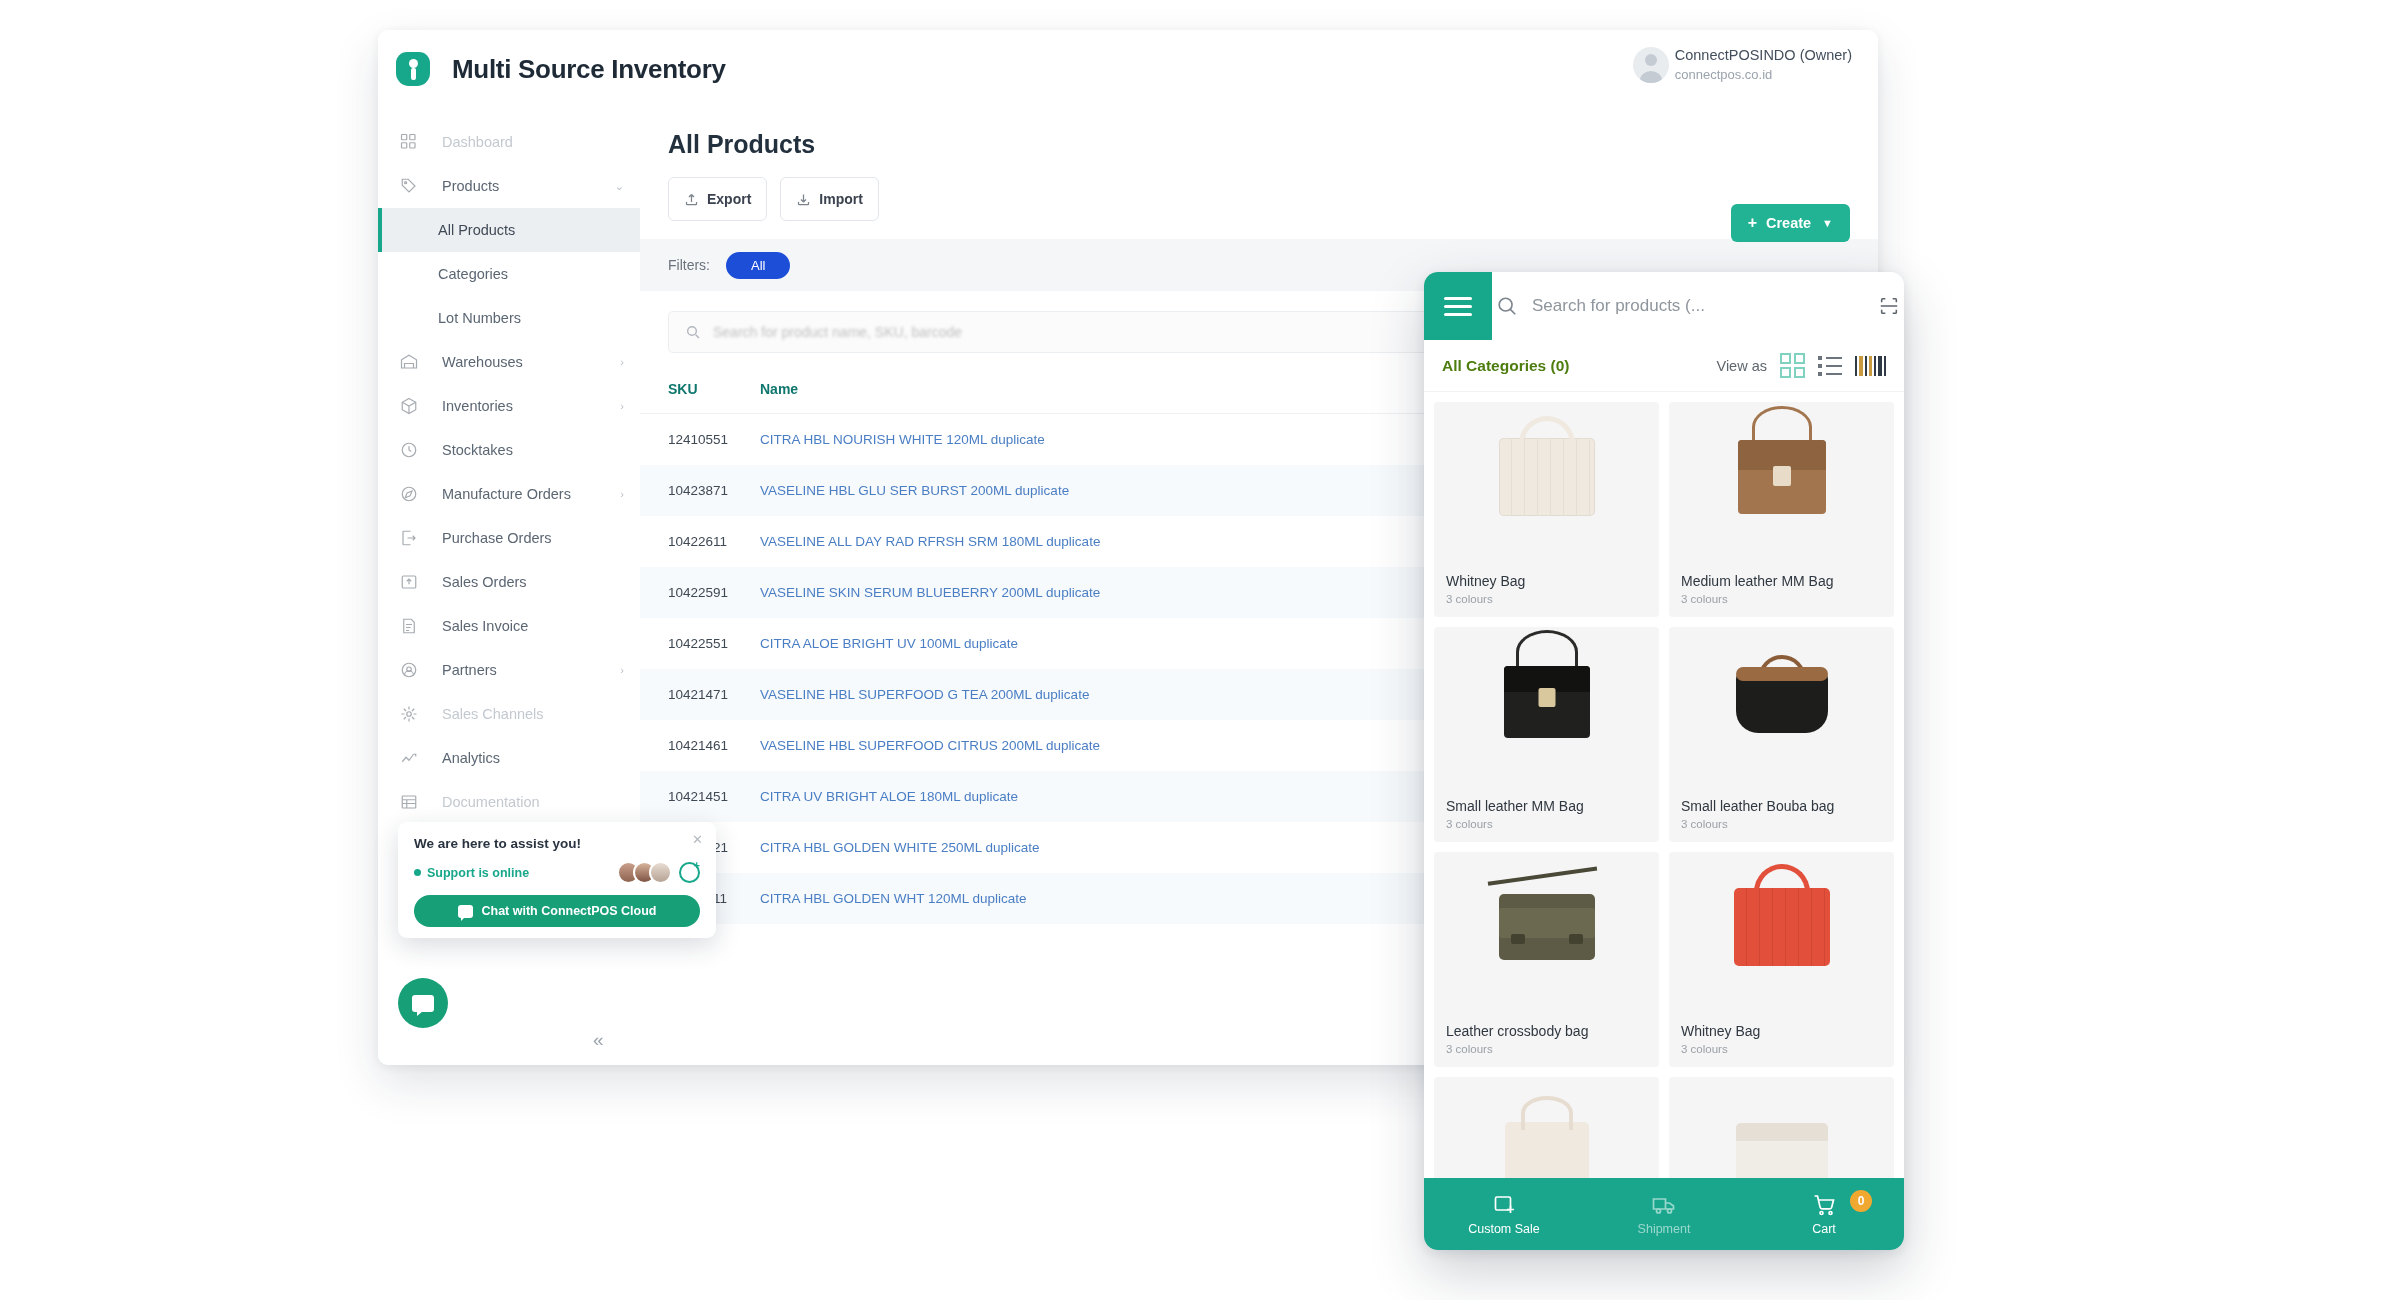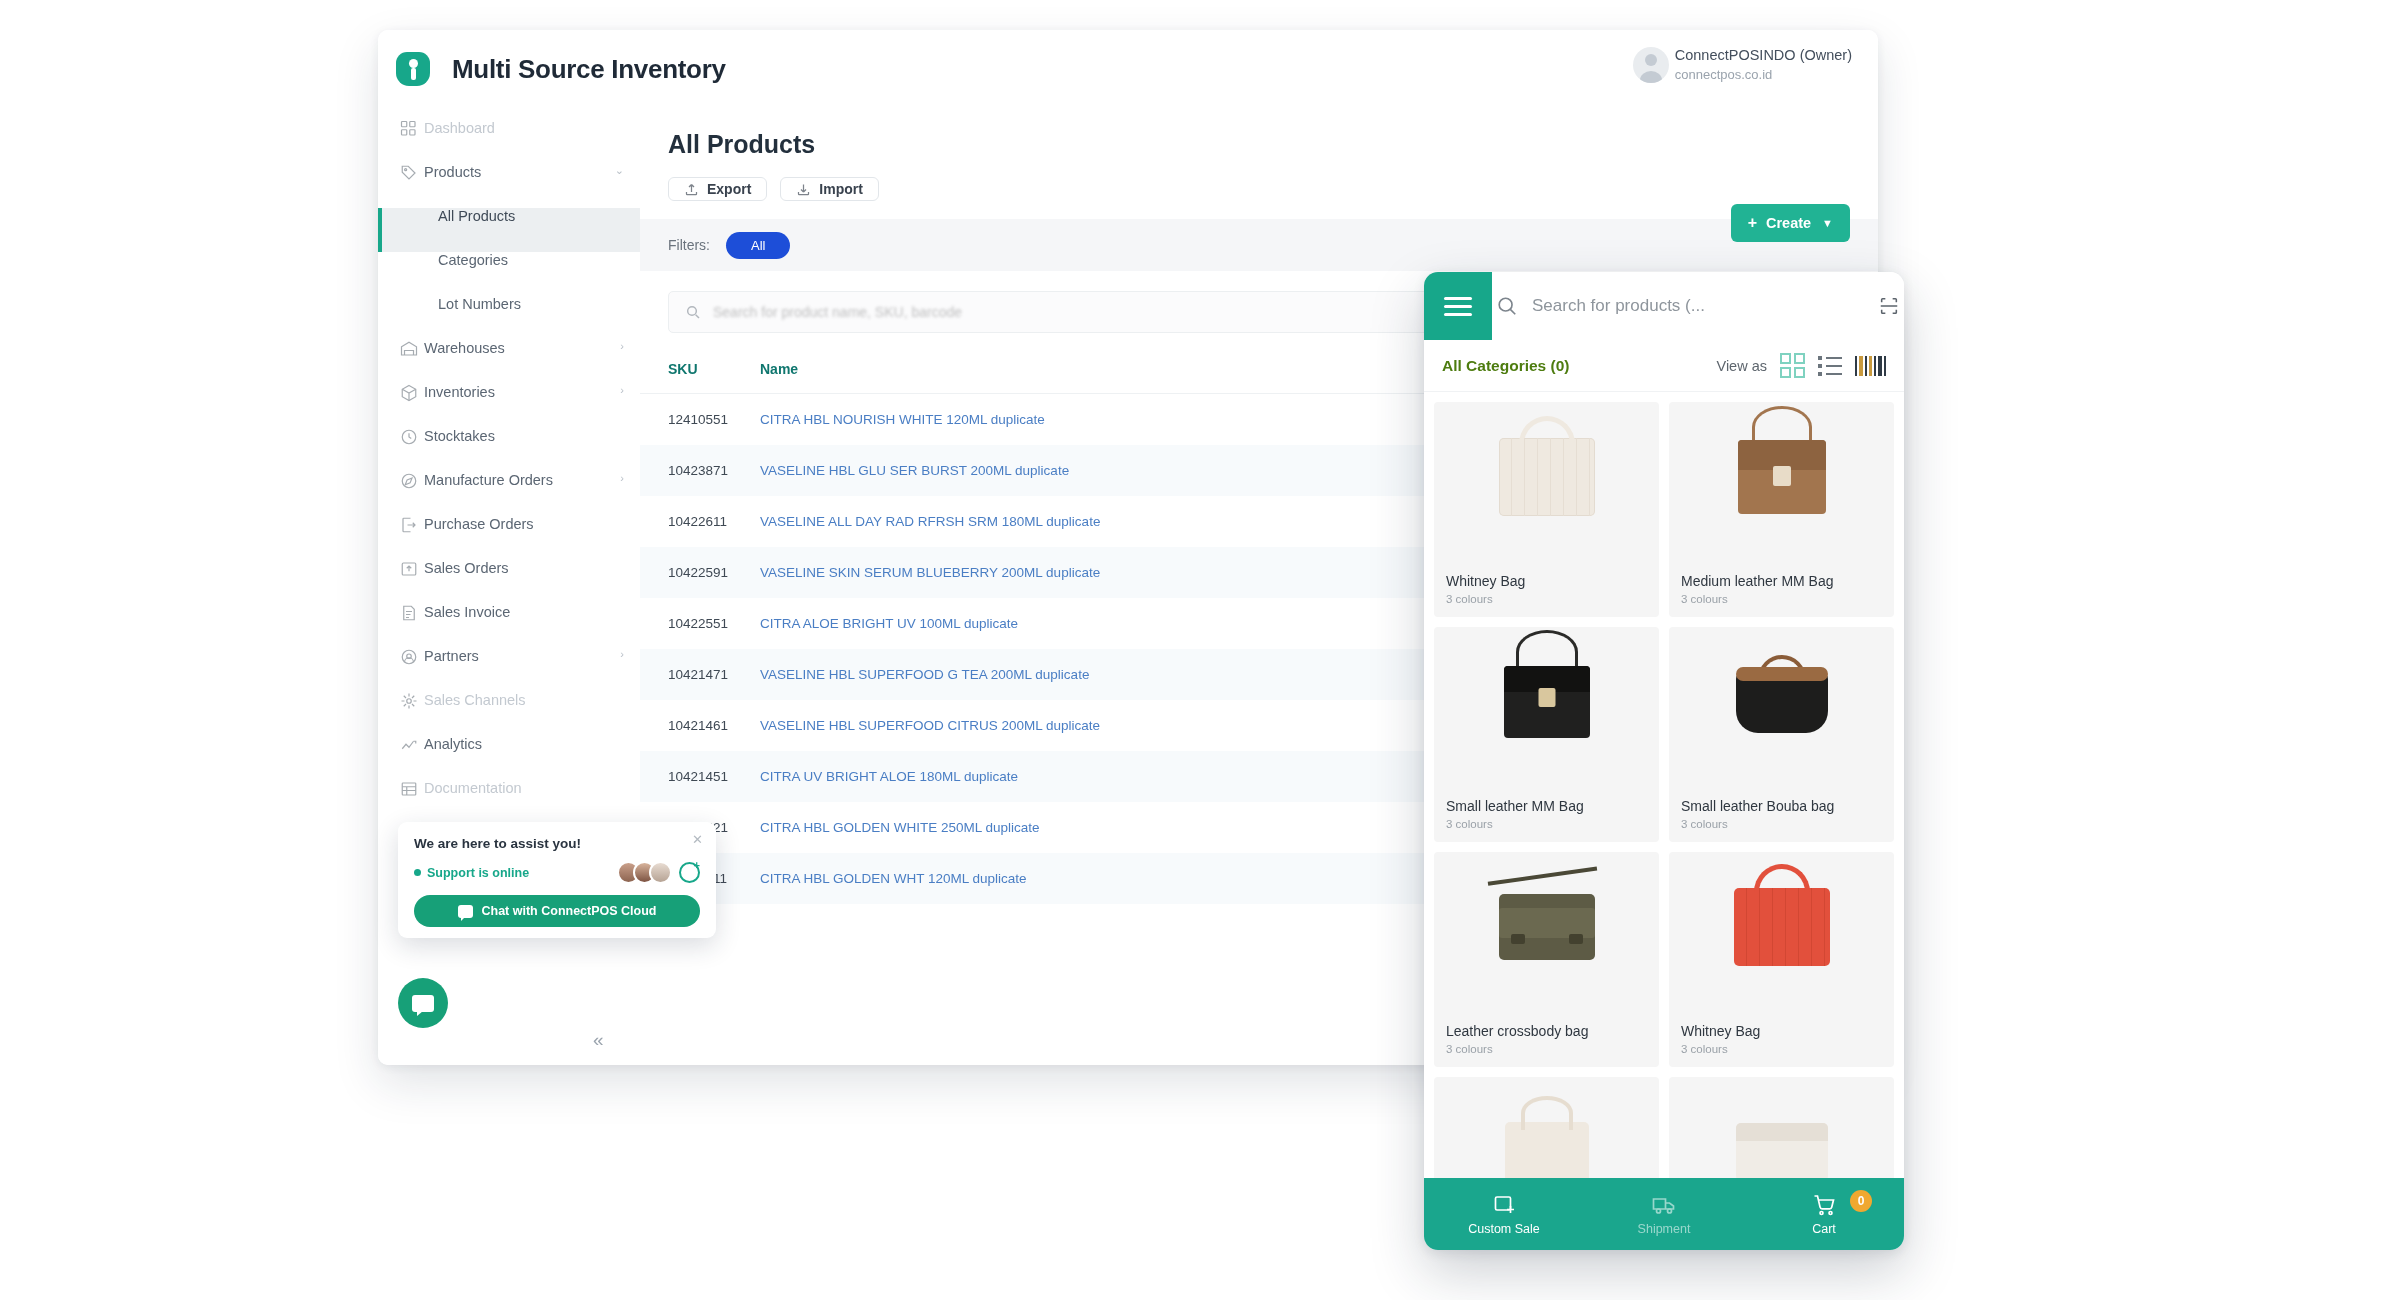--- a/index.html
+++ b/index.html
@@ -58,22 +58,22 @@
   #account-text { line-height: 1.35; }
   .acct-name { font-size: 14.5px; color: #434e5c; font-weight: 400; }
   .acct-sub  { font-size: 13px; color: #9aa3ad; }
 
   
   #sidebar {
     position: absolute; left: 0; top: 78px; width: 262px; bottom: 0;
     background: #fff; padding-top: 12px;
   }
   .nav-item {
-    display: flex; align-items: flex-start; height: 44px; padding: 0 16px 0 22px;
-    gap: 6px; font-size: 14.5px; color: #5b6673; cursor: pointer; position: relative;
+    display: flex; align-items: center; height: 44px; padding: 0 16px 0 22px;
+    gap: 24px; font-size: 14.5px; color: #5b6673; cursor: pointer; position: relative;
   }
   .nav-item.faded { color: #c3c9d0; }
   .nav-item.active {
     background: #eceff1; color: #3f4a57; font-weight: 500;
   }
   .nav-item.active:before {
     content:""; position:absolute; left:0; top:0; bottom:0; width:4px; background:#17a78a;
   }
   .nav-item.sub { padding-left: 60px; }
   .nav-ico { width: 18px; height: 18px; flex: 0 0 18px; opacity: .6; }
@@ -85,21 +85,21 @@
     position: absolute; left: 215px; bottom: 14px;
     font-size: 19px; color: #9aa3ad; cursor: pointer; letter-spacing: -2px;
   }
 
   
   #content { position: absolute; left: 262px; top: 78px; right: 0; bottom: 0; background: #fff; }
   #page-title { font-size: 25px; font-weight: 700; color: #23303d; margin: 22px 0 0 28px; }
 
   #action-row { display: flex; gap: 13px; margin: 18px 0 0 28px; align-items: center; }
   .btn-outline {
-    height: 24px; padding: 0 15px; background: #fff; border: 1px solid #e2e6ea;
+    height: 44px; padding: 0 15px; background: #fff; border: 1px solid #e2e6ea;
     border-radius: 6px; display: flex; align-items: center; gap: 8px;
     font-size: 14px; color: #39424e; font-weight: 600; cursor: pointer;
   }
   .btn-outline svg { width: 15px; height: 15px; opacity: .65; }
   #btn-create {
     position: absolute; right: 28px; top: 96px;
     height: 38px; padding: 0 17px; background: #21b394; border: none; border-radius: 6px;
     display: flex; align-items: center; gap: 9px;
     font-size: 14.5px; color: #fff; font-weight: 600; cursor: pointer;
   }

